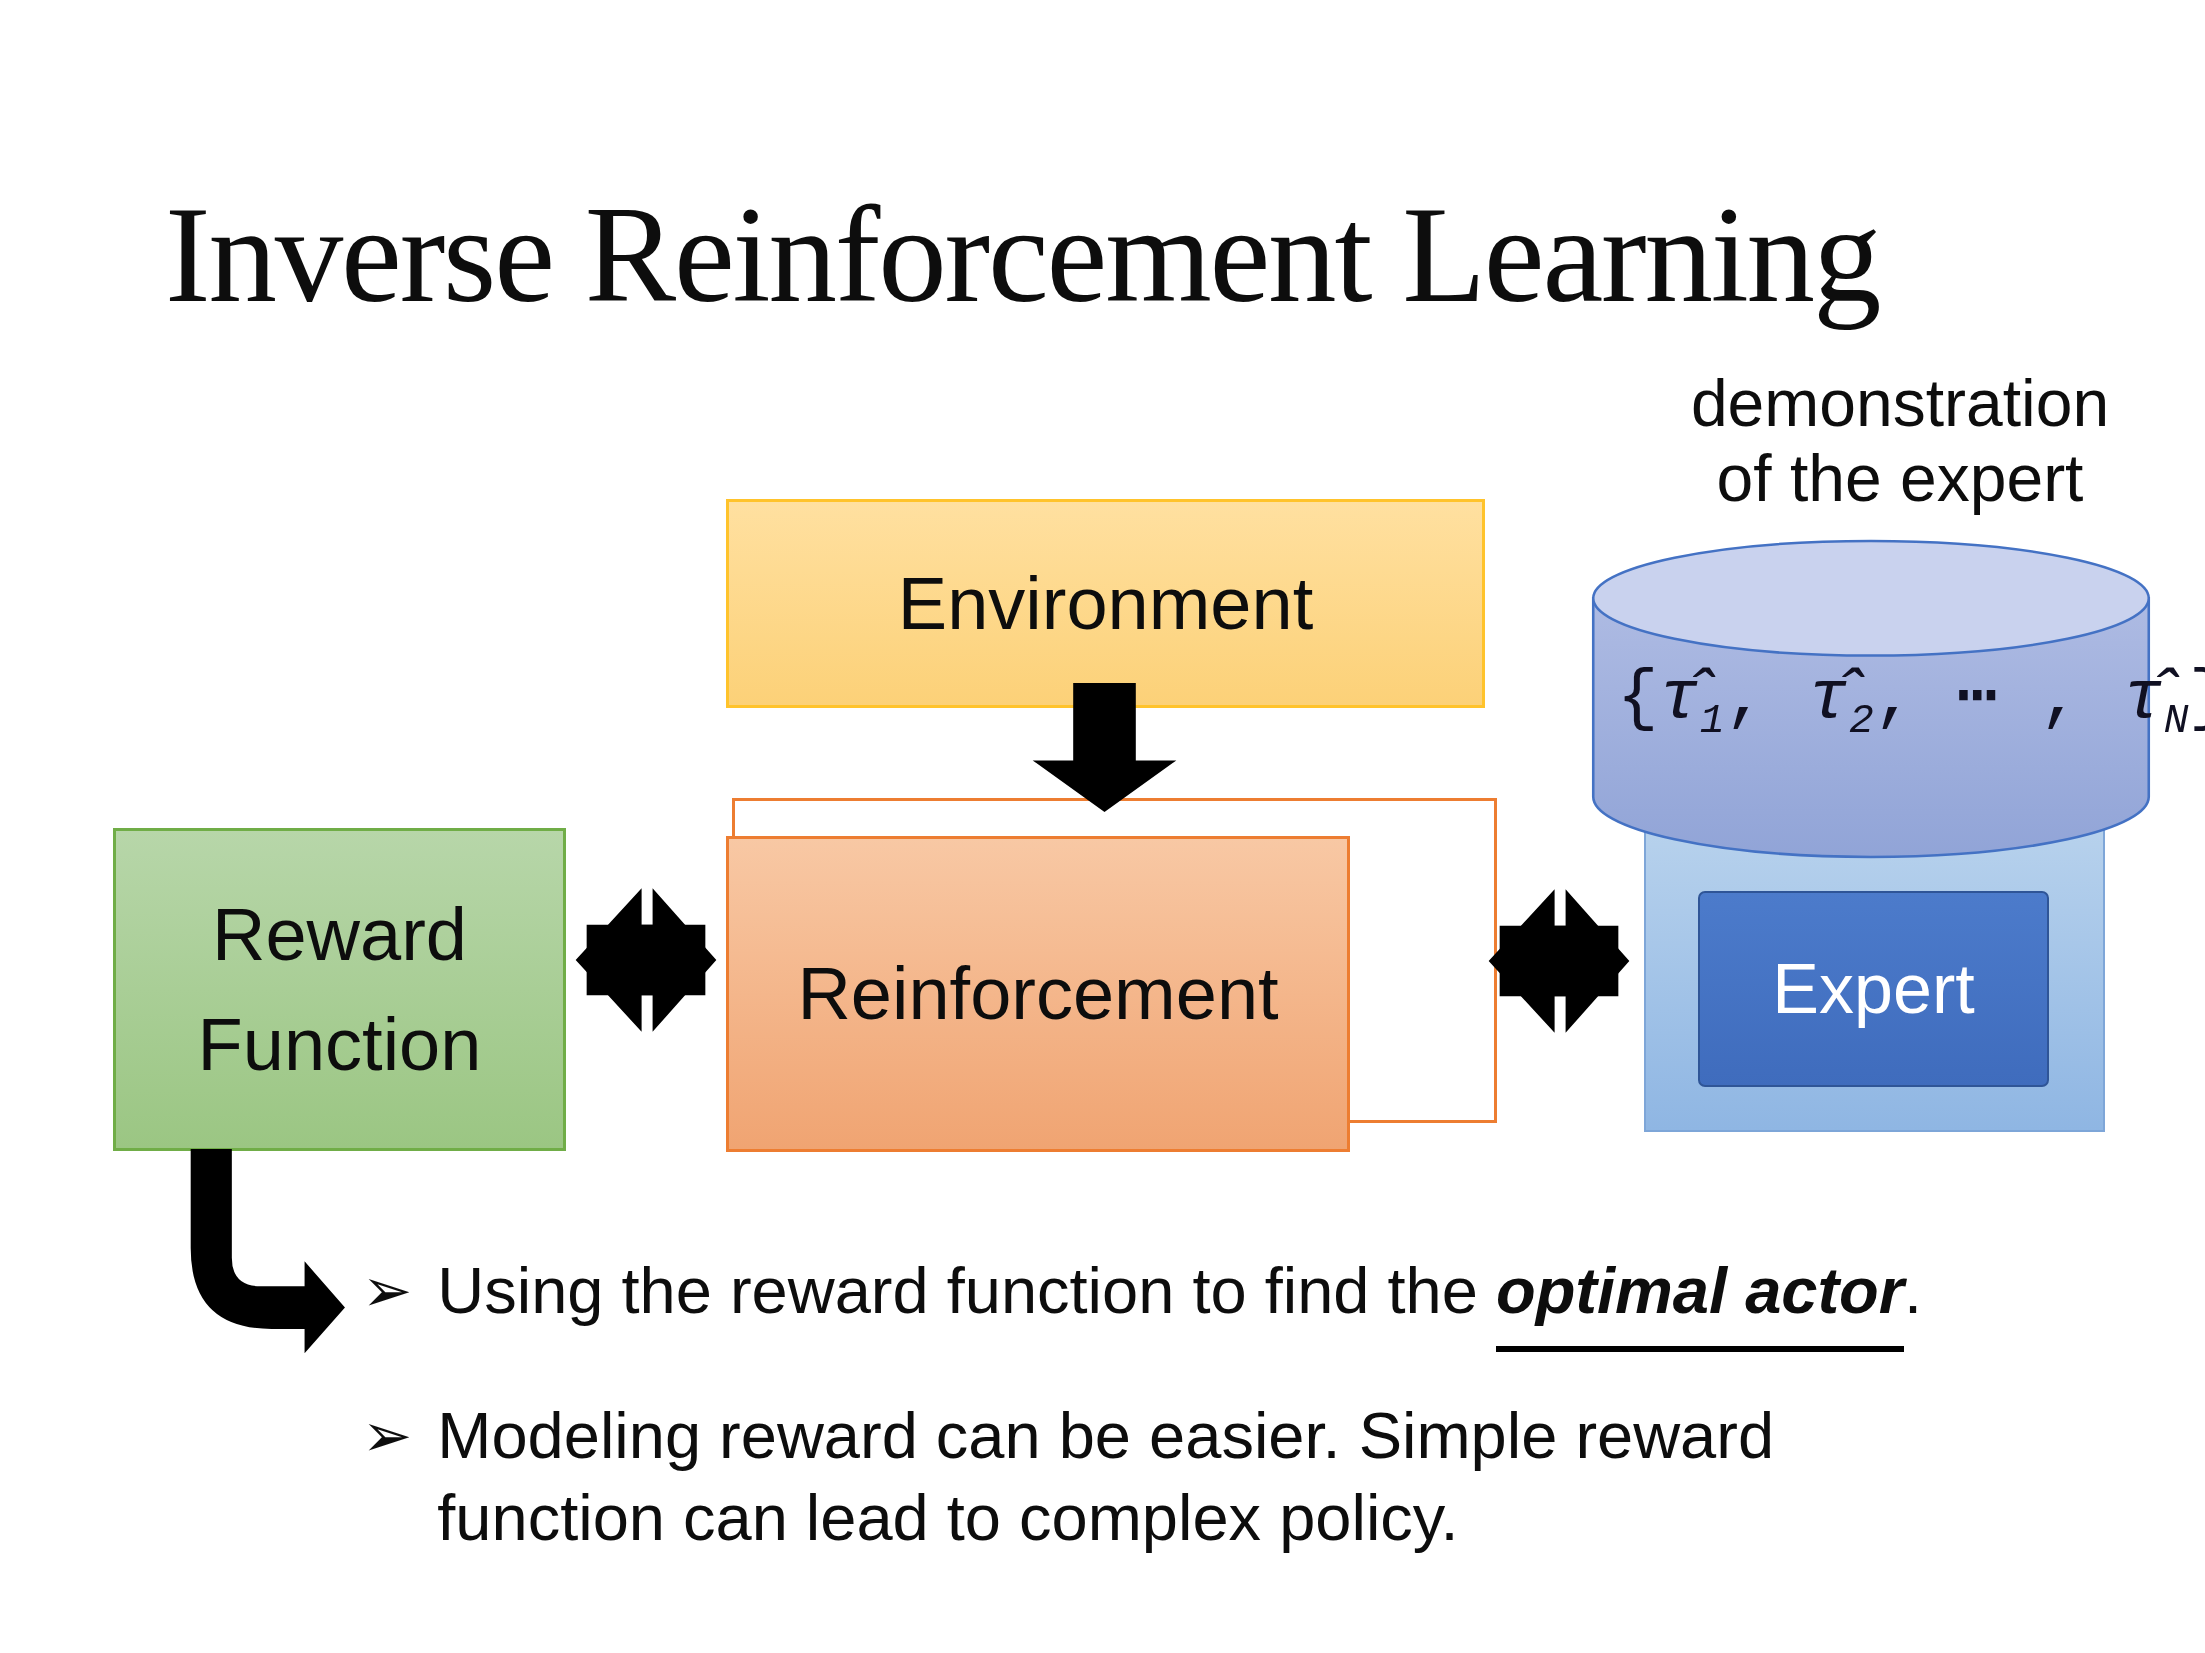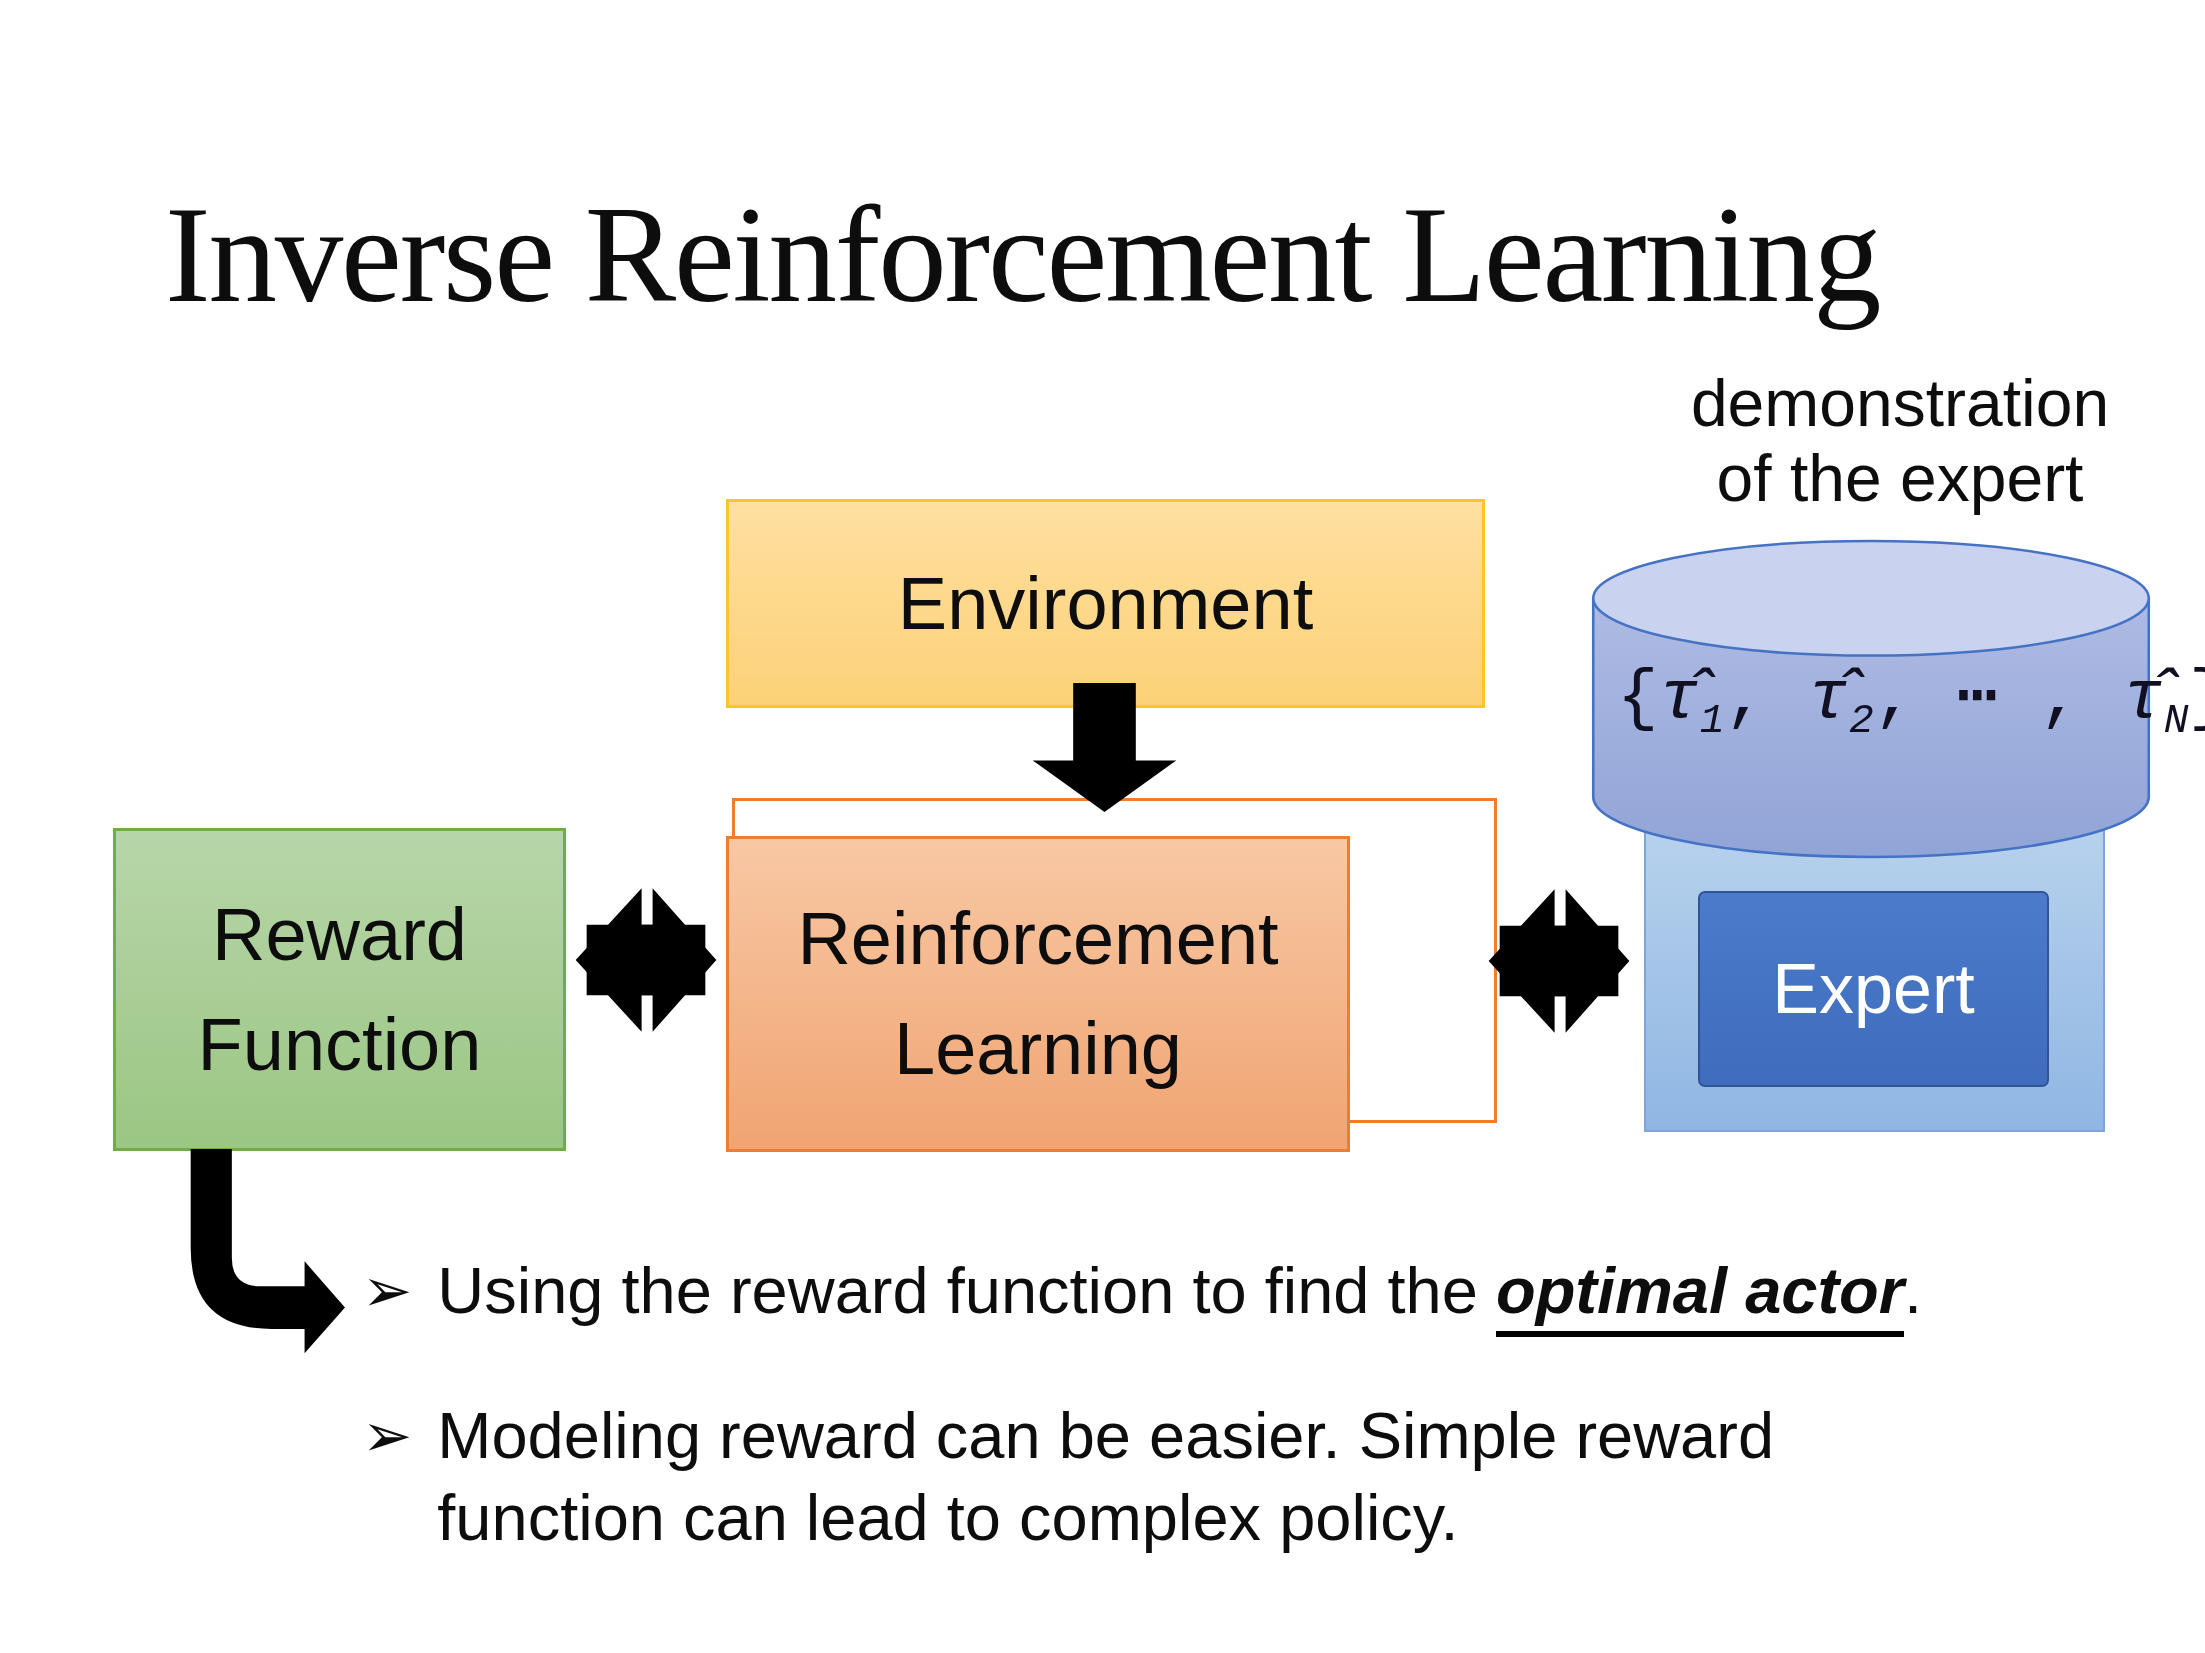--- a/index.html
+++ b/index.html
@@ -39,21 +39,21 @@
   .down-arrow{left:1029px;top:683px;width:151px;height:129px;}
   .quad-left{left:572px;top:886px;width:148px;height:148px;}
   .quad-right{left:1485px;top:887px;width:148px;height:148px;}
   .bent-arrow{left:176px;top:1145px;width:180px;height:215px;}
 
   .bullet{left:362px;display:flex;align-items:flex-start;font-size:65px;color:#0d0d0d;}
   .bullet-1{top:1250px;}
   .bullet-2{top:1395px;}
   .marker{font-family:"DejaVu Sans",sans-serif;font-size:60px;line-height:81px;margin-right:25px;}
   .btext{line-height:82px;white-space:nowrap;}
-  .emph{font-weight:bold;font-style:italic;border-bottom:6.6px solid #000;padding-bottom:4px;}
+  .emph{font-weight:bold;font-style:italic;border-bottom:6.6px solid #000;padding-bottom:19px;}
 </style>
 </head>
 <body>
 
 <div class="abs title">Inverse Reinforcement Learning</div>
 
 <div class="abs annotation">
   <div>demonstration</div>
   <div>of the expert</div>
 </div>
@@ -75,21 +75,20 @@
 
 <svg class="abs arrow-svg quad-left" viewBox="0 0 202 202" xmlns="http://www.w3.org/2000/svg">
   <polygon points="182,53 95,53 95,3 5,101 95,199 95,149 182,149" fill="#000"></polygon>
   <polygon points="20,53 110,53 110,3 197,101 110,199 110,149 20,149" fill="#000"></polygon>
 </svg>
 
 <div class="abs rl-back"></div>
 <div class="abs box rl-box">
   <span>
     <span>Reinforcement</span><br>
-    <span>Learning</span>
   </span>
 </div>
 
 <svg class="abs arrow-svg quad-right" viewBox="0 0 202 202" xmlns="http://www.w3.org/2000/svg">
   <polygon points="182,53 95,53 95,3 5,101 95,199 95,149 182,149" fill="#000"></polygon>
   <polygon points="20,53 110,53 110,3 197,101 110,199 110,149 20,149" fill="#000"></polygon>
 </svg>
 
 <div class="abs demo-panel"></div>
 

